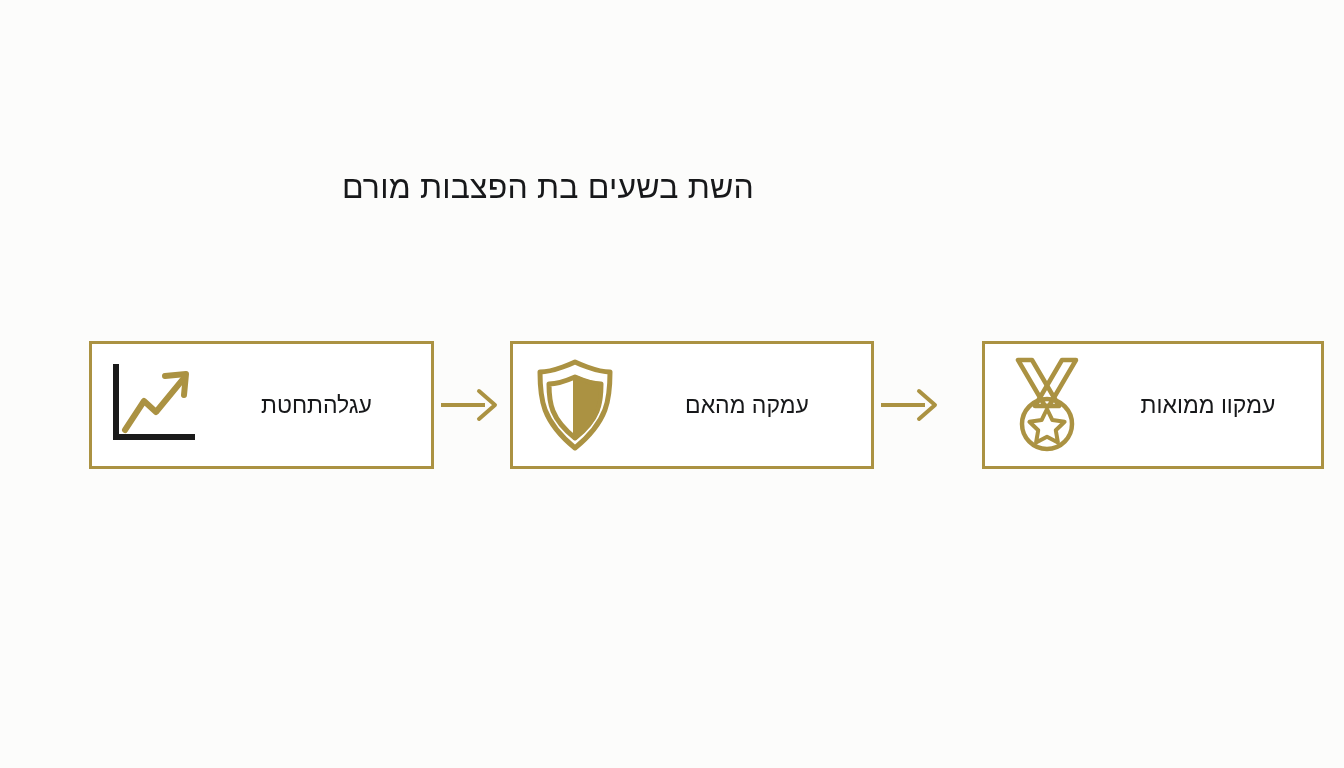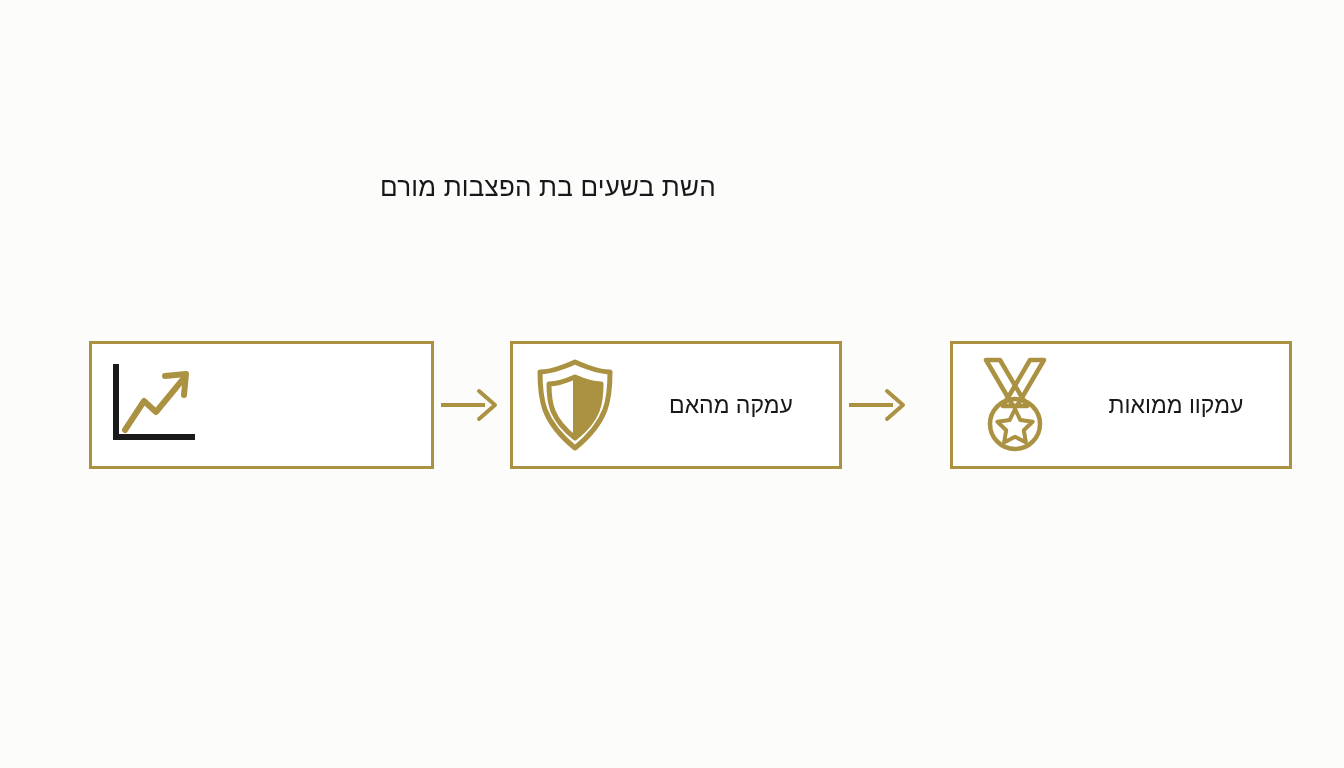--- a/index.html
+++ b/index.html
@@ -23,21 +23,21 @@
     height: 768px;
   }
 
   
   .title {
     position: absolute;
     top: 166px;
     left: 0;
     width: 1096px;
     text-align: center;
-    font-size: 26px;
+    font-size: 32px;
     line-height: 42px;
     color: #17181a;
     letter-spacing: 0.2px;
     font-weight: 400;
     direction: rtl;
     white-space: nowrap;
   }
 
   
   .flow {
@@ -57,21 +57,21 @@
     height: 128px;
     border: 3px solid #ab9242;
     background: #ffffff;
     display: flex;
     flex-direction: row;
     align-items: center;
     direction: ltr;
     flex: 0 0 auto;
   }
   .step.s1 { width: 345px; }
-  .step.s2 { width: 332px; }
+  .step.s2 { width: 364px; }
   .step.s3 { width: 342px; margin-left: 32px; }
 
   .step-icon {
     flex: 0 0 auto;
     width: 108px;
     height: 100px;
     display: flex;
     align-items: center;
     justify-content: center;
     margin-left: 8px;
@@ -112,20 +112,21 @@
 
     <div class="step s1">
       <div class="step-icon">
         <svg width="92" height="84" viewBox="0 0 92 84" aria-hidden="true">
           <path d="M8 4 L8 74 L84 74" fill="none" stroke="#1a1a1a" stroke-width="6" stroke-linecap="square" stroke-linejoin="miter"></path>
           <path d="M17 67 L36 38 L48 49 L76 15" fill="none" stroke="#ab9242" stroke-width="6" stroke-linecap="round" stroke-linejoin="round"></path>
           <path d="M57 13 L78 11 L76 32" fill="none" stroke="#ab9242" stroke-width="6" stroke-linecap="round" stroke-linejoin="round"></path>
         </svg>
       </div>
       <div class="step-label">
+        <span class="ln">עגלהתחטת</span>
       </div>
     </div>
 
     <div class="arrow">
       <svg width="62" height="36" viewBox="0 0 62 36" aria-hidden="true">
         <path d="M0 18 L44 18" fill="none" stroke="#ab9242" stroke-width="4" stroke-linecap="butt"></path>
         <path d="M38 4 L54 18 L38 32" fill="none" stroke="#ab9242" stroke-width="4" stroke-linecap="round" stroke-linejoin="round"></path>
       </svg>
     </div>
 

